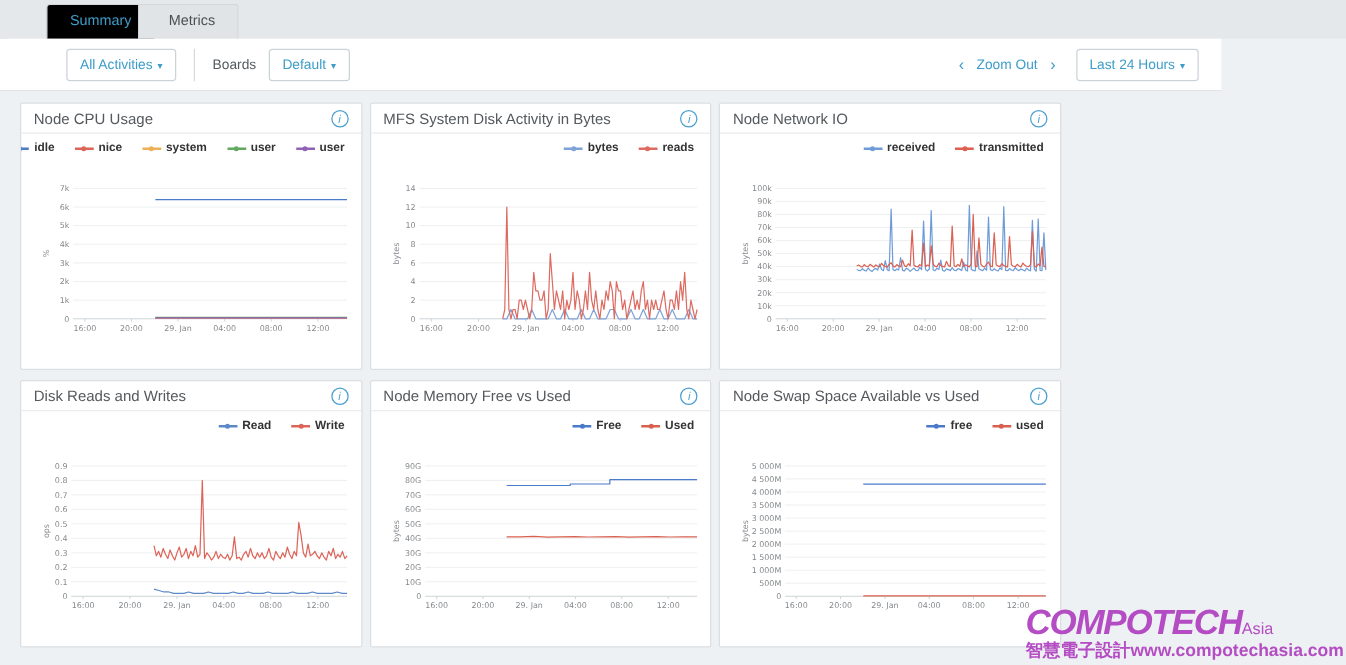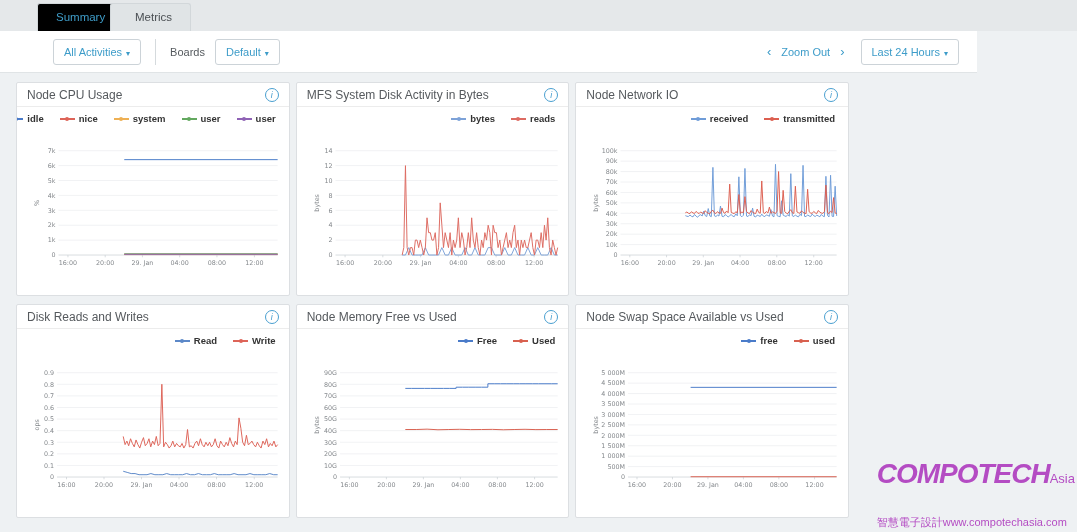--- a/index.html
+++ b/index.html
@@ -41,21 +41,21 @@
   .lg-label { font-size:9.5px; font-weight:bold; color:#333; }
   .lgm { position:relative; width:15px; height:5px; }
   .lgm .ln { position:absolute; left:0; top:2px; width:15px; height:1.5px; }
   .lgm .dt { position:absolute; left:5.5px; top:0.5px; width:4px; height:4px; border-radius:50%; }
   svg.chart { display:block; width:100%; height:162px; }
   svg.chart text { font-family:"DejaVu Sans", sans-serif; font-size:8.5px; fill:#85898d; }
 
   .watermark { position:absolute; right:2px; bottom:2px; text-align:left; pointer-events:none; }
   .wm-brand { font-size:28px; font-weight:bold; letter-spacing:-1px; line-height:26px;font-style:italic; }
   .wm-suffix { font-size:13px; font-weight:normal;text-align:right; }
-  .wm-tagline { font-size:11px; font-weight:normal;margin-top:28px; }
+  .wm-tagline { font-size:14px; font-weight:bold; }
 </style>
 </head>
 <body>
 
 <div class="edge-accent"></div>
 
 <div class="tabbar">
   <div class="tab active">Summary</div>
   <div class="tab inactive">Metrics</div>
 </div>

